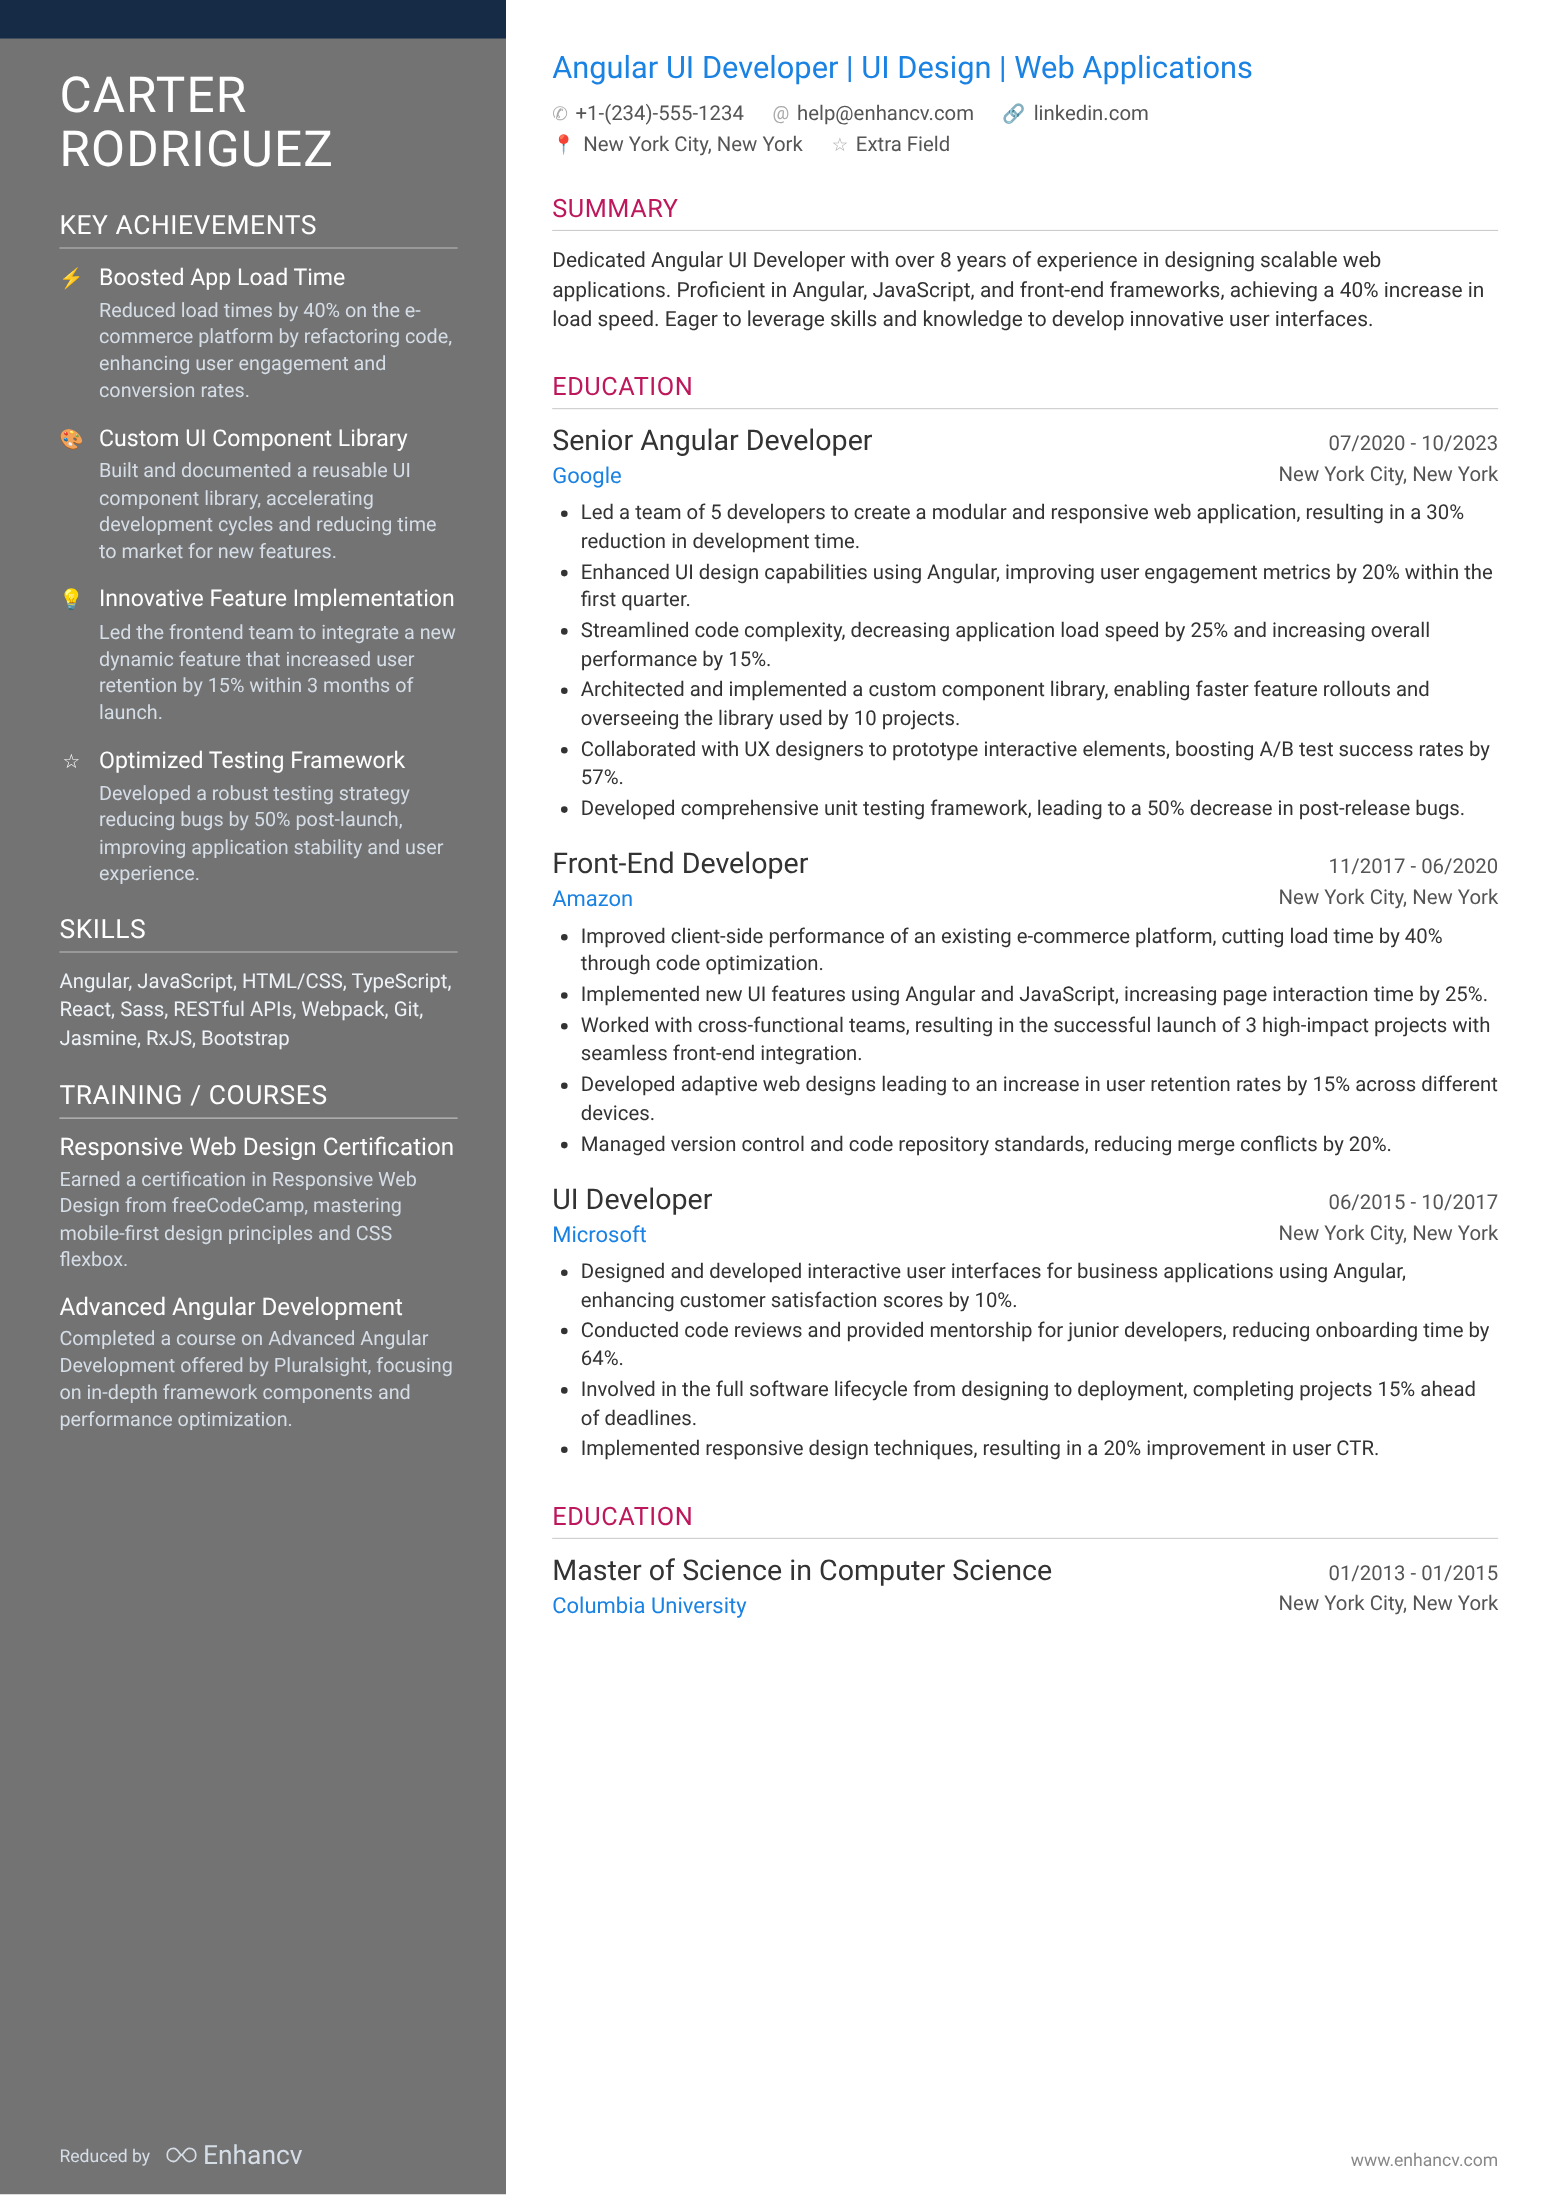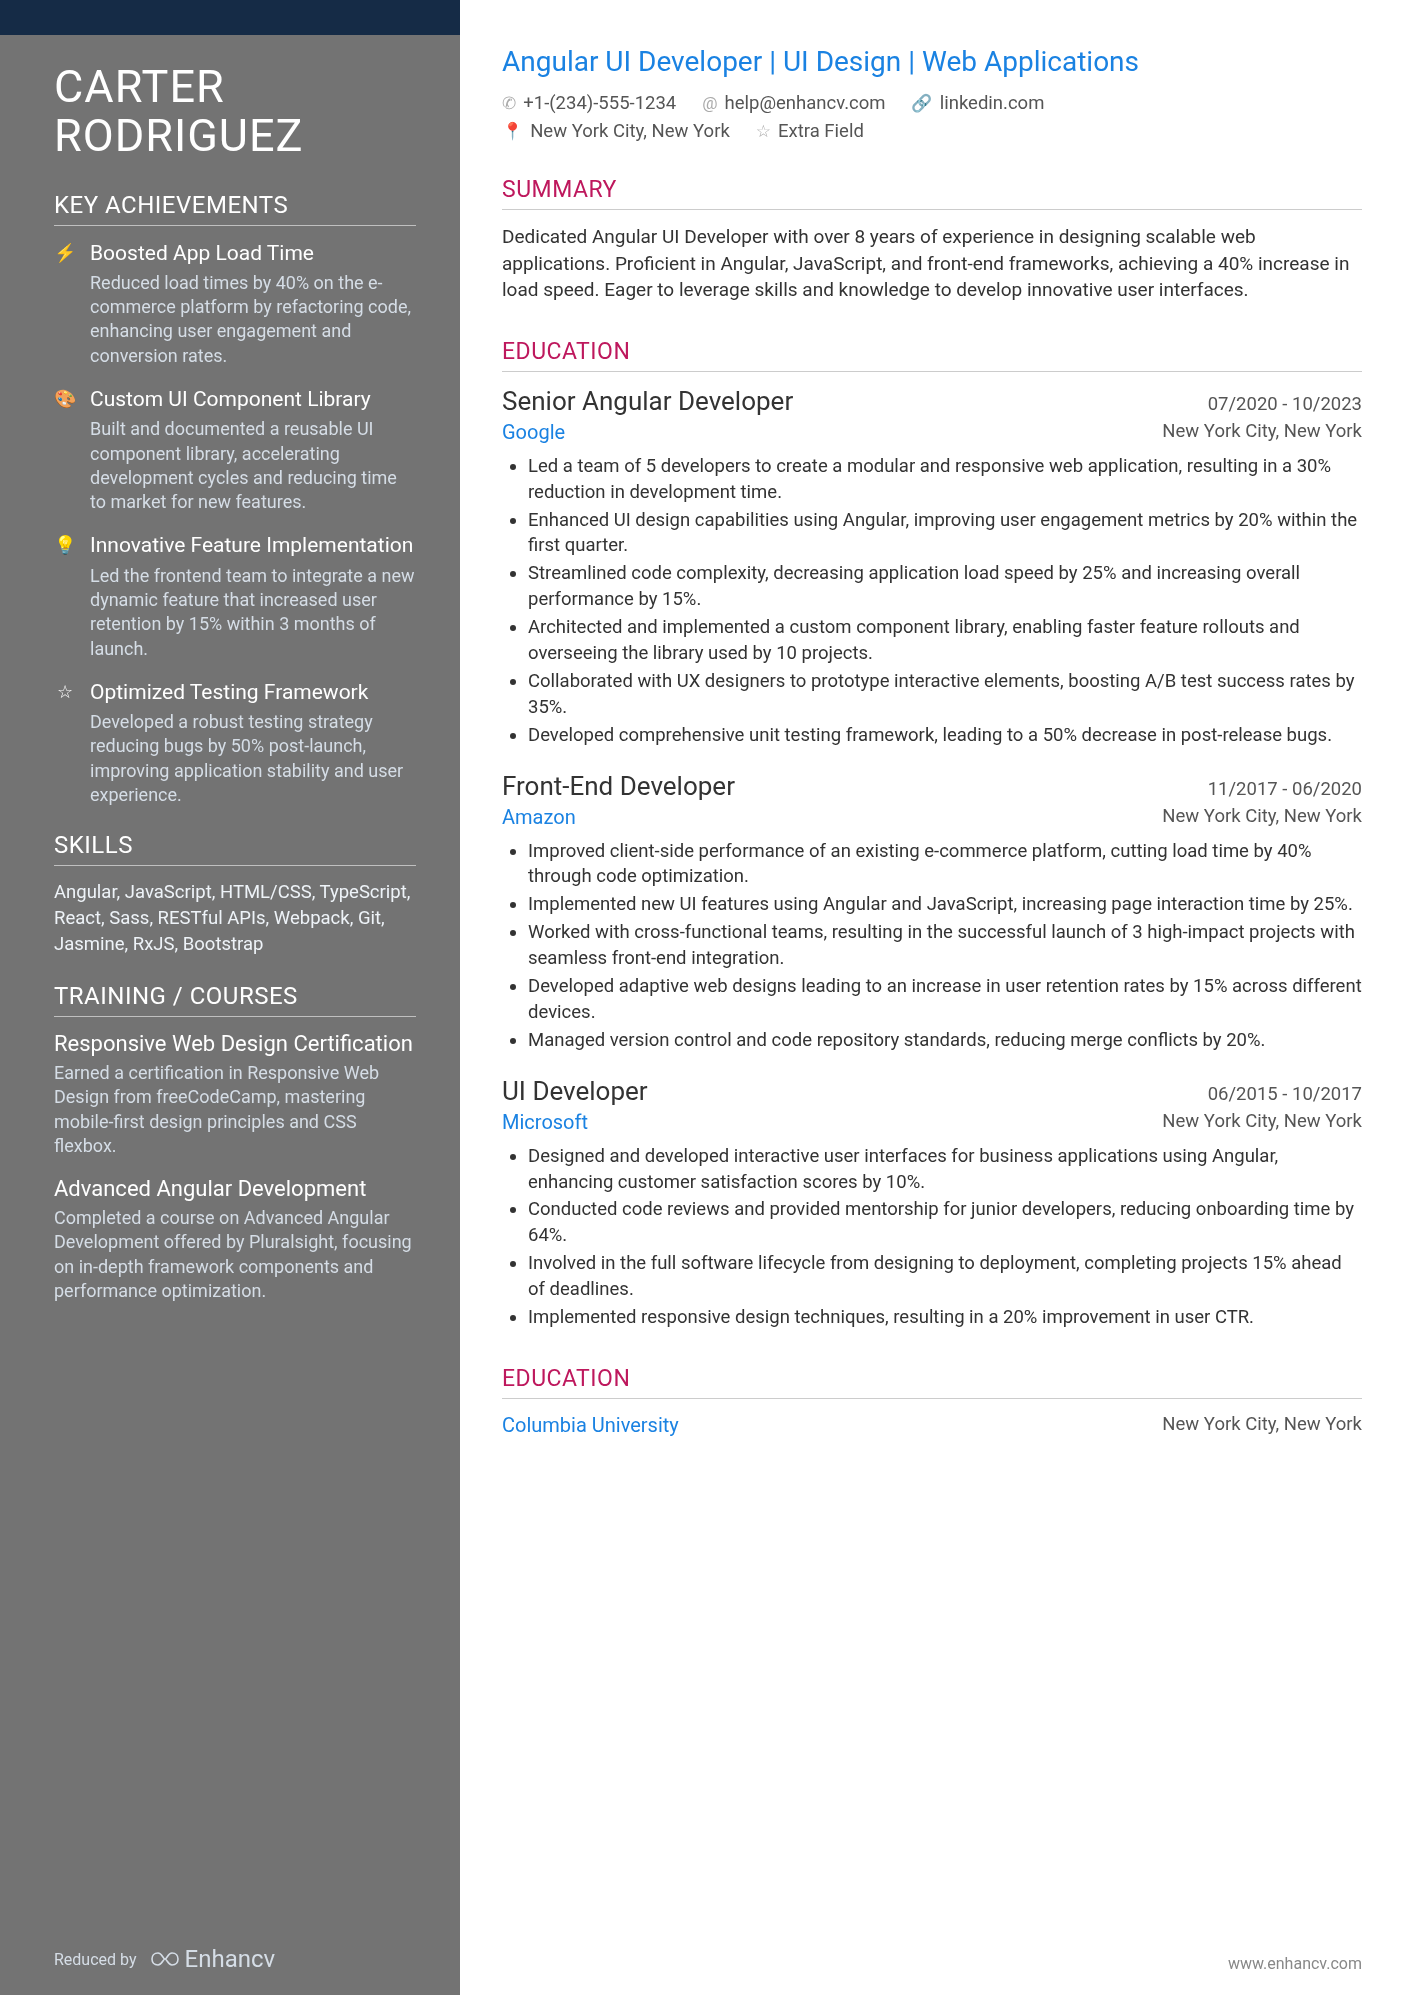--- a/index.html
+++ b/index.html
@@ -289,21 +289,21 @@
     </div>
     <div class="exp-sub">
       <div class="exp-company">Google</div>
       <div class="exp-location">New York City, New York</div>
     </div>
     <ul class="exp-bullets">
             <li>Led a team of 5 developers to create a modular and responsive web application, resulting in a 30% reduction in development time.</li>
             <li>Enhanced UI design capabilities using Angular, improving user engagement metrics by 20% within the first quarter.</li>
             <li>Streamlined code complexity, decreasing application load speed by 25% and increasing overall performance by 15%.</li>
             <li>Architected and implemented a custom component library, enabling faster feature rollouts and overseeing the library used by 10 projects.</li>
-            <li>Collaborated with UX designers to prototype interactive elements, boosting A/B test success rates by 35%.</li>
+            <li>Collaborated with UX designers to prototype interactive elements, boosting A/B test success rates by 57%.</li>
             <li>Developed comprehensive unit testing framework, leading to a 50% decrease in post-release bugs.</li>
           </ul>
         </div>
         <div class="exp-item">
     <div class="exp-header">
       <div class="exp-title">Front-End Developer</div>
       <div class="exp-dates">11/2017 - 06/2020</div>
     </div>
     <div class="exp-sub">
       <div class="exp-company">Amazon</div>
@@ -333,20 +333,24 @@
             <li>Implemented responsive design techniques, resulting in a 20% improvement in user CTR.</li>
           </ul>
         </div>
       </div>
   </div>
 
   <div class="main-section">
     <div class="main-section-title">EDUCATION</div>
     <div id="edu-list">
         <div class="exp-item">
+    <div class="exp-header">
+      <div class="exp-title">Master of Science in Computer Science</div>
+      <div class="exp-dates">01/2013 - 01/2015</div>
+    </div>
     <div class="exp-sub">
       <div class="exp-company">Columbia University</div>
       <div class="exp-location">New York City, New York</div>
     </div>
         </div>
       </div>
   </div>
 
   <div class="footer-right">www.enhancv.com</div>
 </div>

